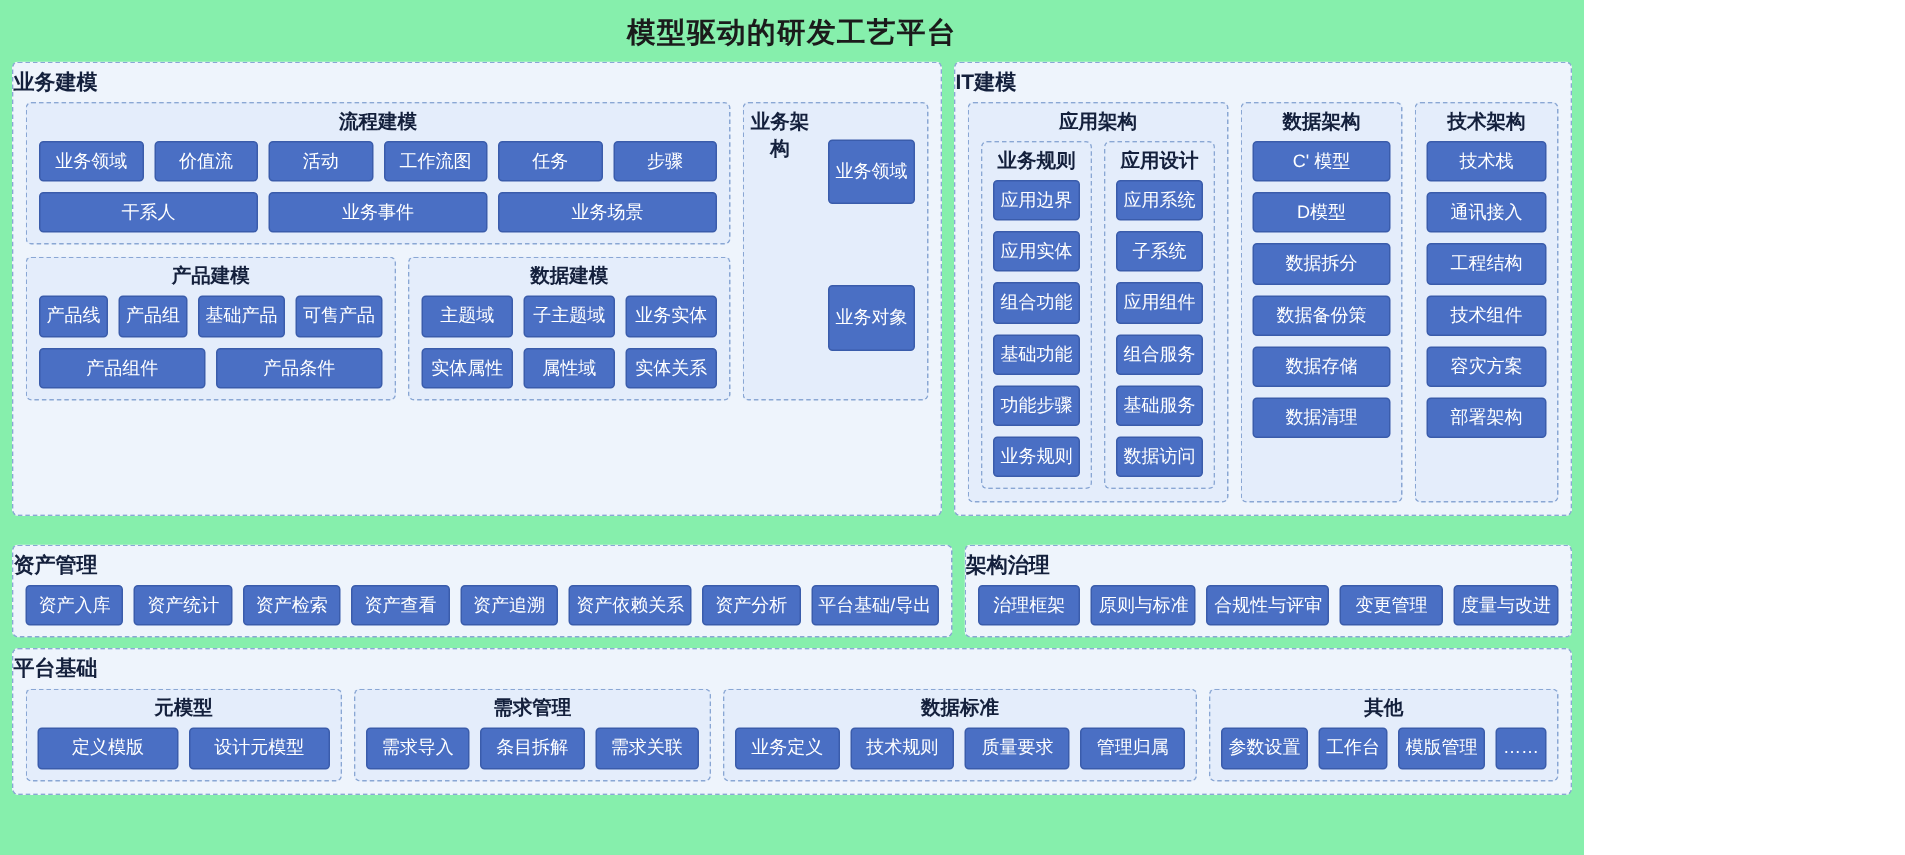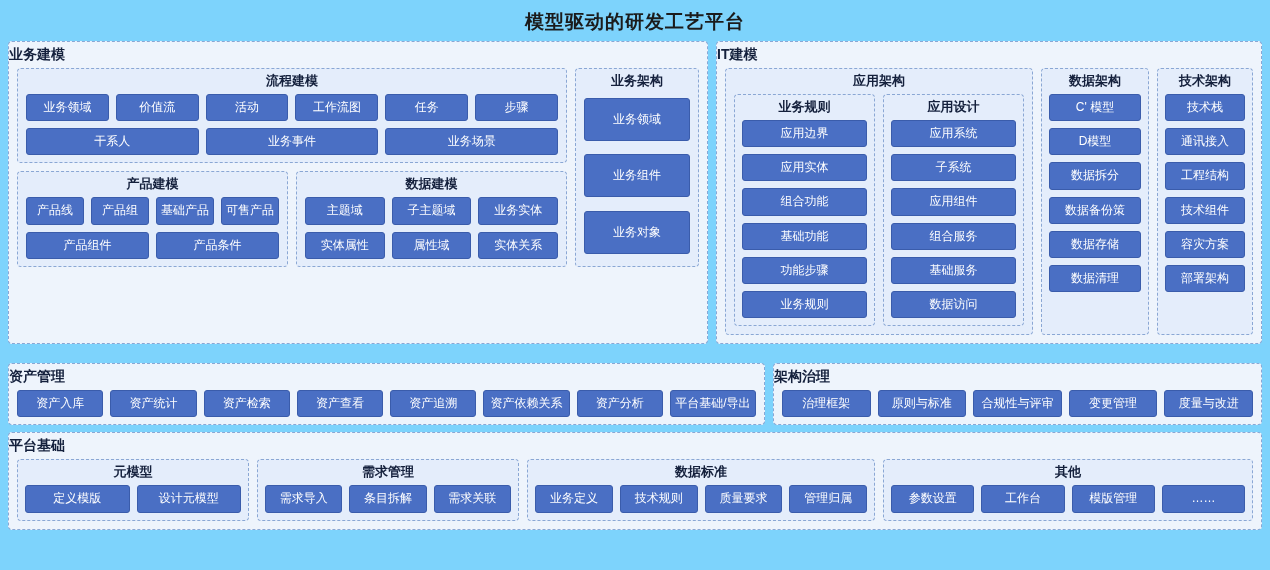--- a/index.html
+++ b/index.html
@@ -4,24 +4,24 @@
 <style>
   html, body {
     margin: 0;
     padding: 0;
     background: #ffffff;
   }
   body {
     font-family: "Liberation Sans", sans-serif;
   }
   #root {
-    width: 1270px;
+    width: 1056px;
     height: 570px;
     box-sizing: border-box;
-    background: #7dd3fc;
+    background: #86efac;
     padding: 6px 8px 8px 8px;
     position: relative;
     overflow: hidden;
   }
   .page-title {
     text-align: center;
     font-size: 19px;
     font-weight: bold;
     color: #1b1b1b;
     padding: 3px 0 6px 0;
@@ -83,21 +83,21 @@
   .chips-row > .chip { flex: 1; }
 
   
   .bm-body {
     display: flex;
     gap: 8px;
     padding: 0 8px 8px 8px;
   }
   .bm-left { flex: 1; display: flex; flex-direction: column; gap: 8px; }
   .bm-right { width: 124px; display: flex; flex-direction: column; }
-  .bm-right .inner-dashed { flex: 1; display: flex; flex-direction: column; }
+  .bm-right .inner-dashed { flex: 1; display: flex; flex-direction: row; }
   .arch-col-body {
     flex: 1;
     display: flex;
     flex-direction: column;
     justify-content: space-around;
     gap: 10px;
     padding: 2px 8px 10px 8px;
   }
   .arch-col-body .chip { padding: 14px 4px; }
 
@@ -215,21 +215,20 @@
               </div>
             </div>
           </div>
         </div>
 
         <div class="bm-right">
           <div class="inner-dashed">
             <div class="inner-title">业务架构</div>
             <div class="arch-col-body">
               <div class="chip">业务领域</div>
-              <div class="chip">业务组件</div>
               <div class="chip">业务对象</div>
             </div>
           </div>
         </div>
       </div>
     </div>
 
     <div class="section col-it">
       <div class="section-title">IT建模</div>
       <div class="it-body">

